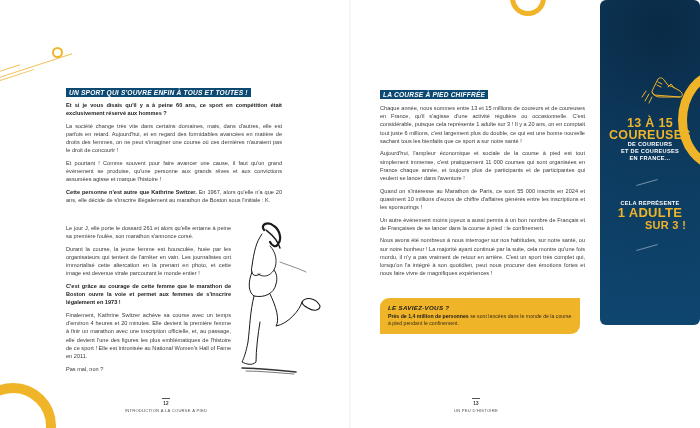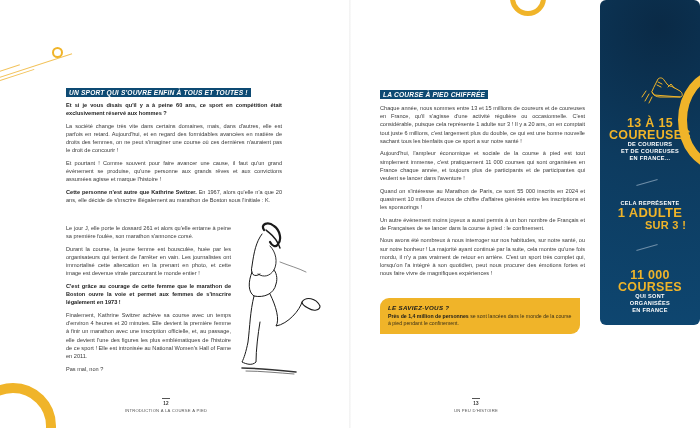--- a/index.html
+++ b/index.html
@@ -140,23 +140,16 @@
     <div class="sep" style="left:36px; top:182px;"></div>
 
     <div class="stat" style="top:200px;">
       <div class="small">CELA REPRÉSENTE</div>
       <div class="big" style="font-size:13px;">1 ADULTE</div>
       <div class="big" style="font-size:11px;margin-left:31px;">SUR 3 !</div>
     </div>
 
     <div class="sep" style="left:36px; top:247px;"></div>
 
-    <div class="stat" style="top:269px;">
-      <div class="big">11 000</div>
-      <div class="big">COURSES</div>
-      <div class="small">QUI SONT</div>
-      <div class="small">ORGANISÉES</div>
-      <div class="small">EN FRANCE</div>
-    </div>
 
     <div class="sep" style="left:36px; top:330px;"></div>
   </div>
 </div>
 
 </body></html>

